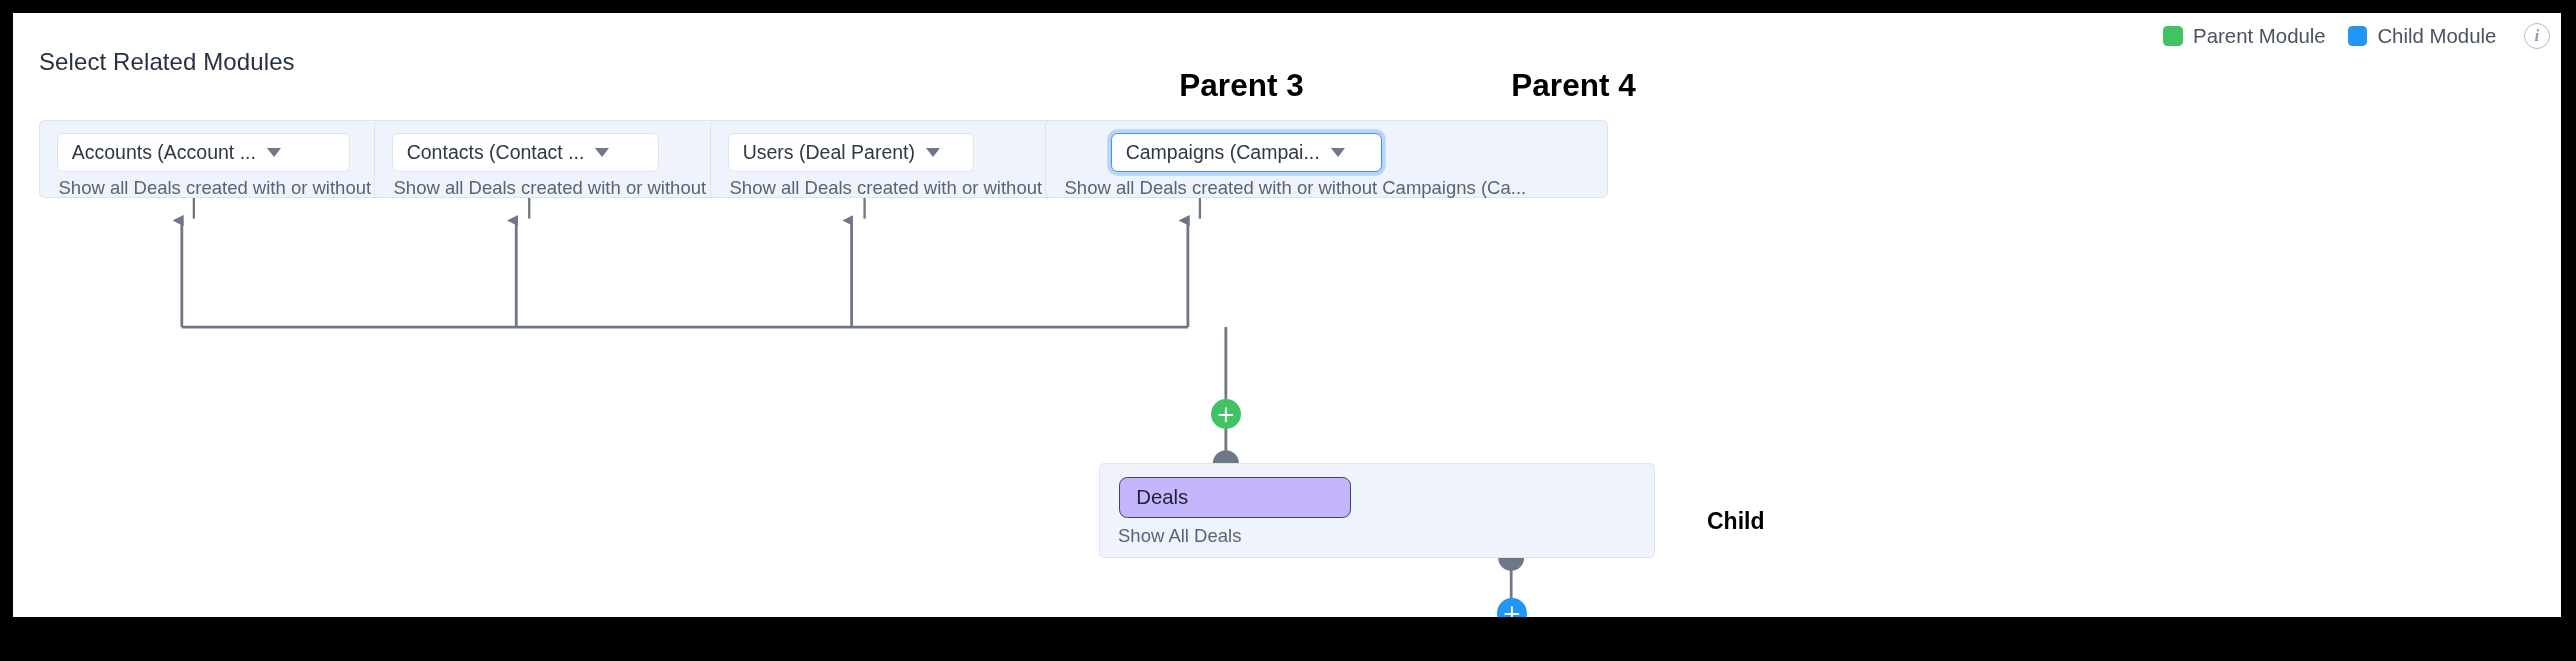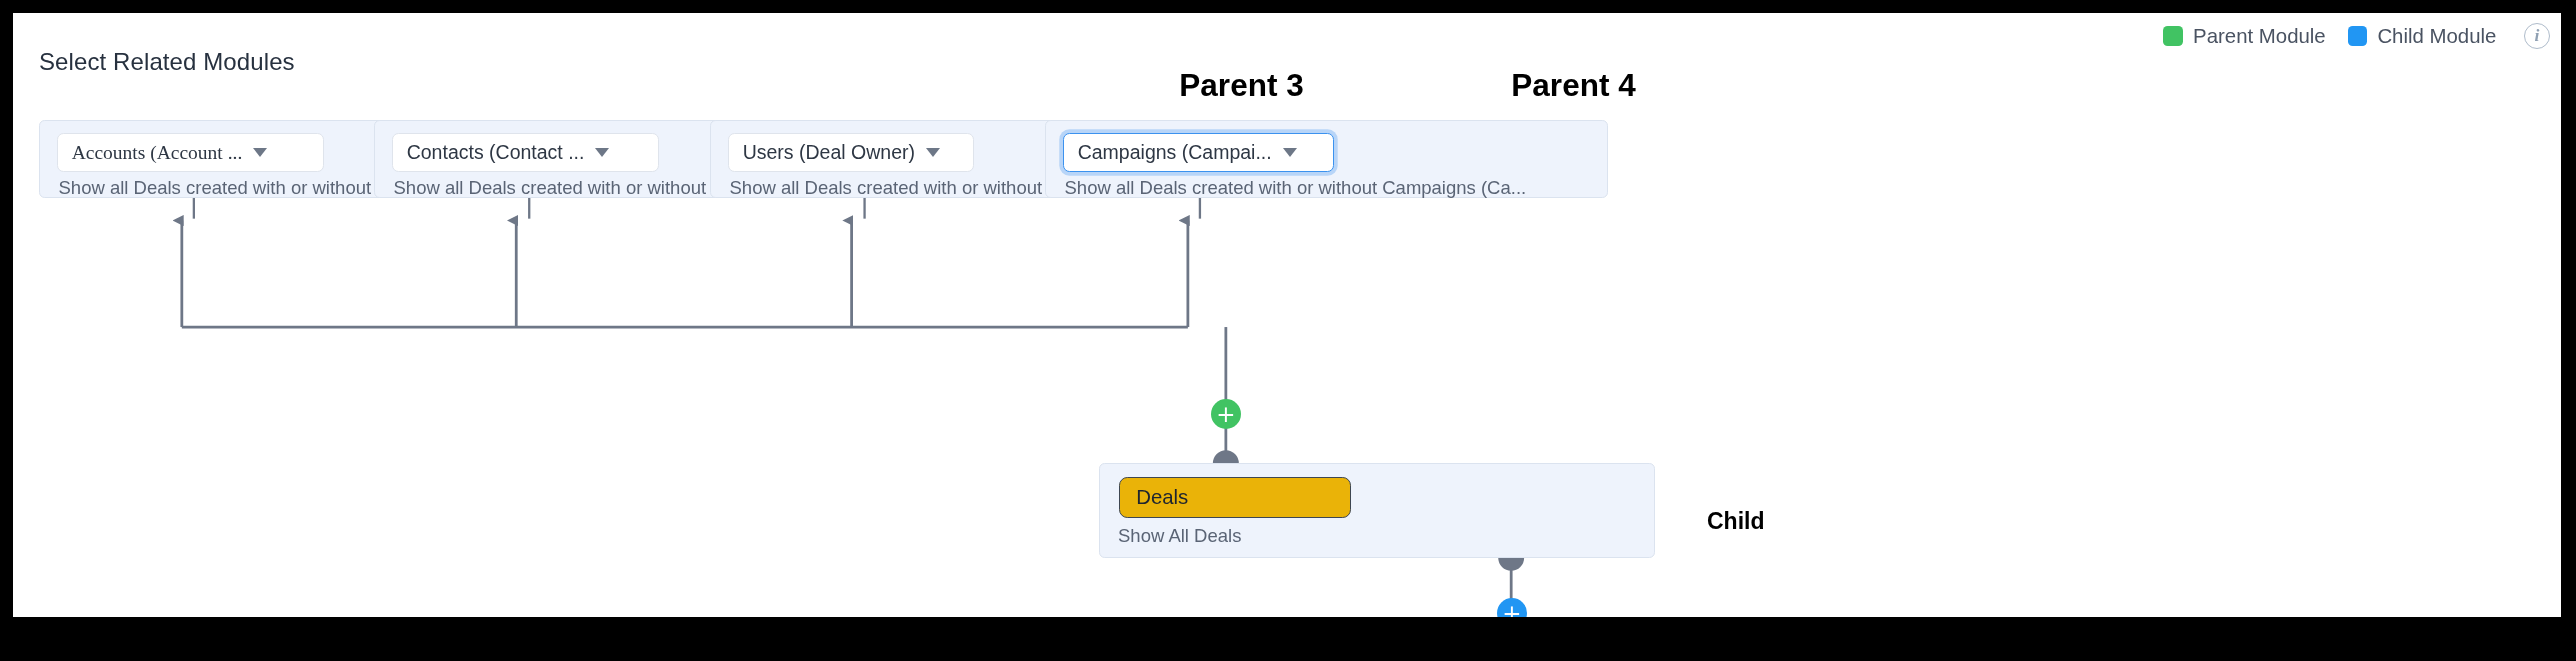--- a/index.html
+++ b/index.html
@@ -113,20 +113,21 @@
     border-radius: 6.5px;
     display: flex;
     align-items: center;
     padding: 0 11px 0 14px;
     gap: 11px;
     white-space: nowrap;
   }
   .module-select.focused {
     border: 1.9px solid #3b92ef;
     box-shadow: 0 0 0 3.7px rgba(59,146,239,0.30);
+    margin-left: 48px;
   }
   .select-text {
     font-size: 19.5px;
     color: #2e3744;
   }
   .caret {
     width: 0; height: 0;
     border-left: 7.4px solid transparent;
     border-right: 7.4px solid transparent;
     border-top: 9.3px solid #6d7787;
@@ -149,21 +150,21 @@
     top: 450px;
     width: 556px;
     height: 95px;
   }
   #child-chip {
     position: absolute;
     left: 18.5px;
     top: 13px;
     width: 232px;
     height: 41px;
-    background: #eab308;
+    background: #c4b5fd;
     border: 0.9px solid #3e4651;
     border-radius: 8.3px;
     display: flex;
     align-items: center;
     padding-left: 16.7px;
   }
   #child-chip-text {
     font-size: 20.4px;
     color: #1d2430;
   }
@@ -255,38 +256,38 @@
         <path d="M1617,588 L1617,634" stroke="#6e7787" stroke-width="3" fill="none"></path>
         <path d="M1295,486 a14,14 0 0 1 28,0 Z" fill="#6e7787"></path>
         <path d="M1603,588 a14,14 0 0 0 28,0 Z" fill="#6e7787"></path>
       </g>
     </svg>
 
     <div class="col-heading" style="left:947px;top:54px;  width:563px;">Parent 3</div>
     <div class="col-heading" style="left:1279px;top:54px;  width:563px;">Parent 4</div>
 
     <div class="module-card parent-card" style="left:26px; top:107px; width:563px;">
-      <div class="module-select" style="width:267px;font-family:Liberation Serif, serif;">
+      <div class="module-select" style="width:293px;">
         <span class="select-text">Accounts (Account ...</span>
         <span class="caret"></span>
       </div>
       <div class="module-desc">Show all Deals created with or without Accounts (Acco...</div>
     </div>
 
     <div class="module-card parent-card" style="left:361px; top:107px; width:563px;">
       <div class="module-select" style="width:267px;">
         <span class="select-text">Contacts (Contact ...</span>
         <span class="caret"></span>
       </div>
       <div class="module-desc">Show all Deals created with or without Contacts (Cont...</div>
     </div>
 
     <div class="module-card parent-card" style="left:697px; top:107px; width:563px;">
       <div class="module-select" style="width:246px;">
-        <span class="select-text">Users (Deal Owner)</span>
+        <span class="select-text">Users (Deal Parent)</span>
         <span class="caret"></span>
       </div>
       <div class="module-desc">Show all Deals created with or without Users (Deal Ow...</div>
     </div>
 
     <div class="module-card parent-card" style="left:1032px; top:107px; width:563px;">
       <div class="module-select focused" style="width:271px;">
         <span class="select-text">Campaigns (Campai...</span>
         <span class="caret"></span>
       </div>

